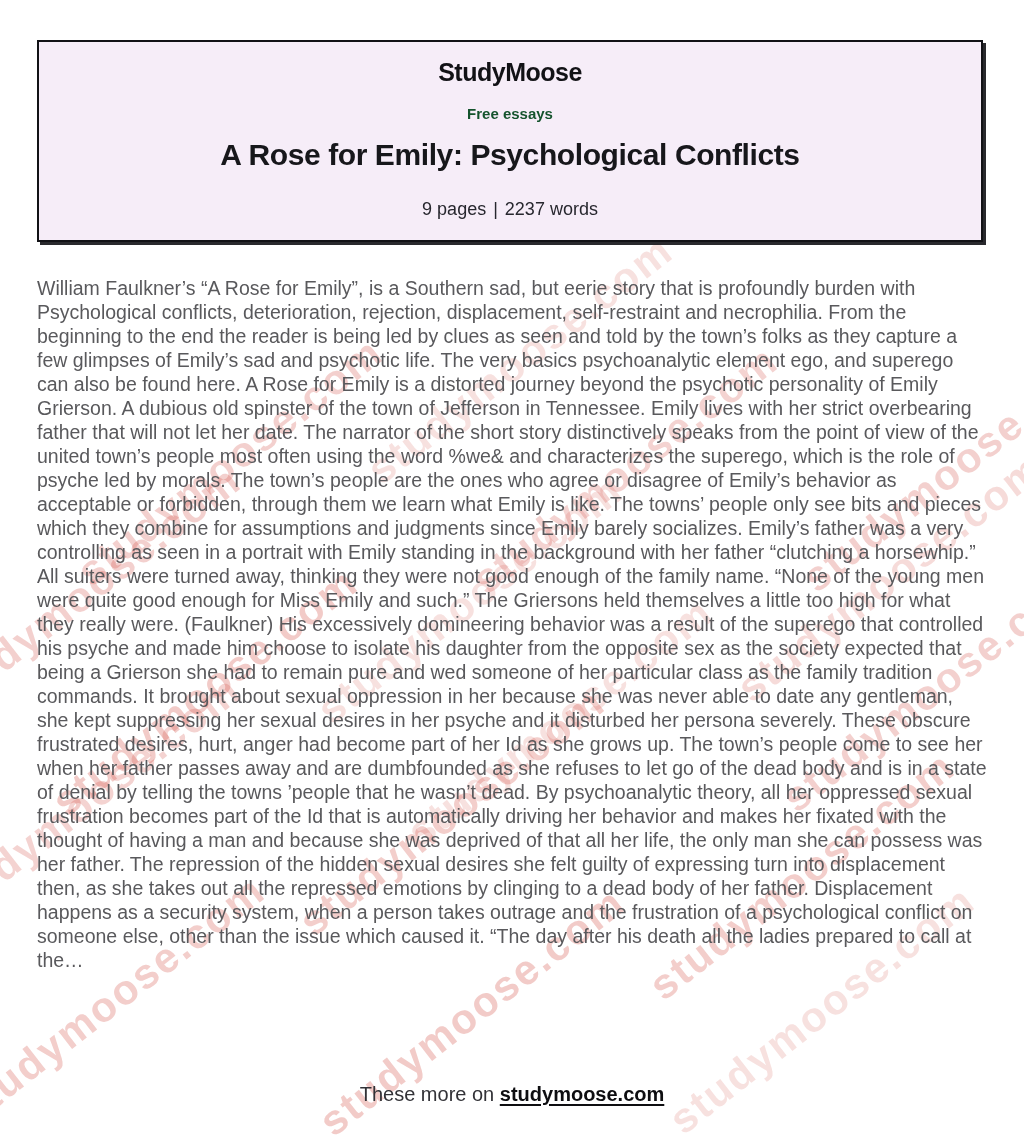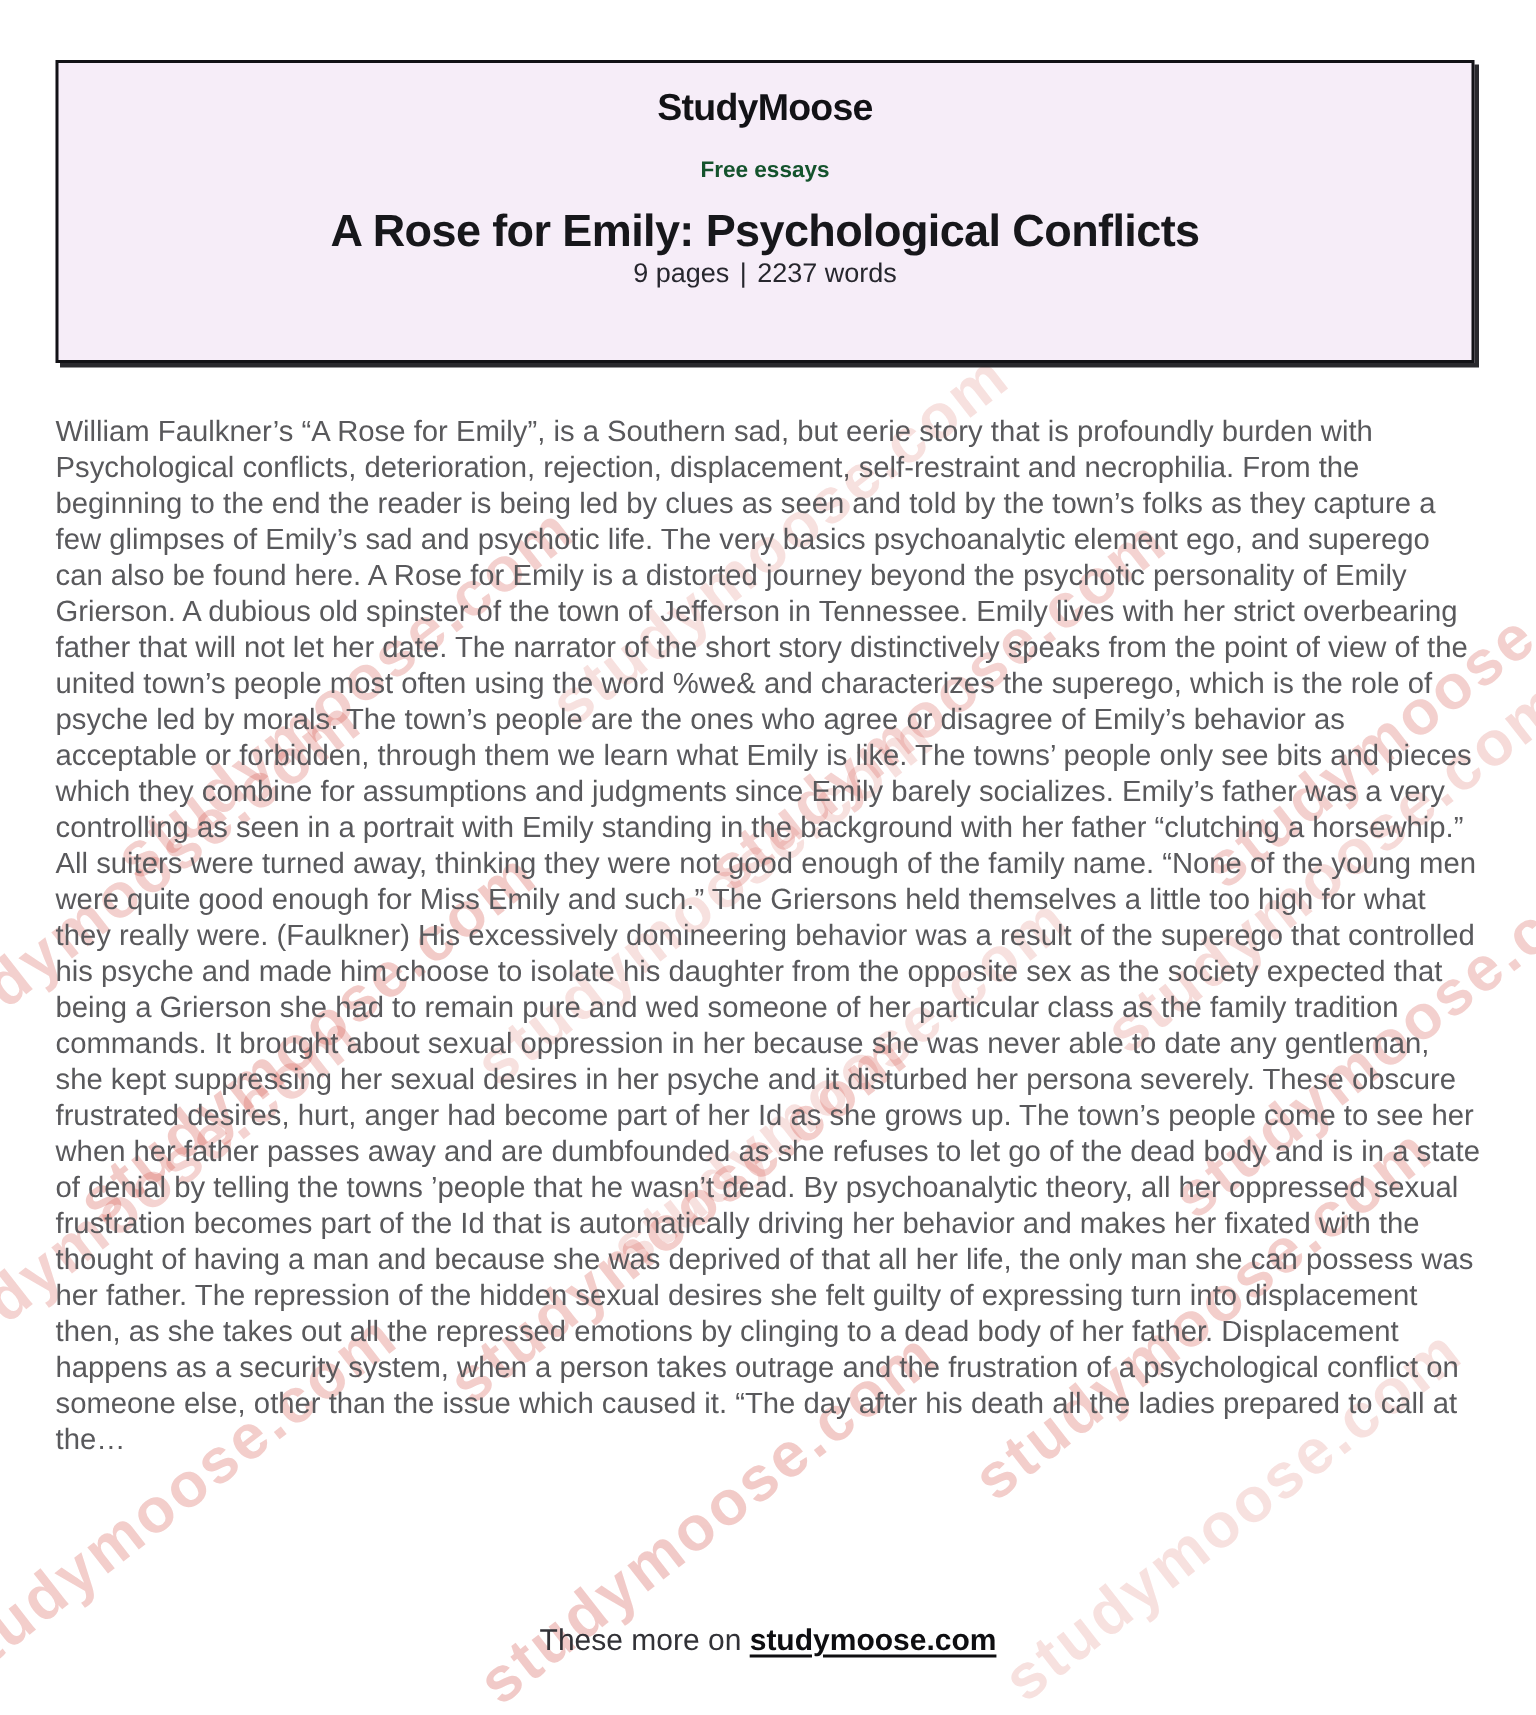--- a/index.html
+++ b/index.html
@@ -56,20 +56,21 @@
     color: #14532d;
   }
   .essay-title {
     margin-top: 16px;
     font-size: 30px;
     font-weight: 800;
     letter-spacing: -0.4px;
     color: #17171b;
   }
   .essay-meta {
+    margin-top: 27px;
     font-size: 18px;
     color: #27272e;
   }
   .essay-meta .sep { margin: 0 7px; color: #27272e; }
   
   .essay-body {
     position: absolute;
     left: 37px; top: 276px;
     width: 950px;
     z-index: 2;

